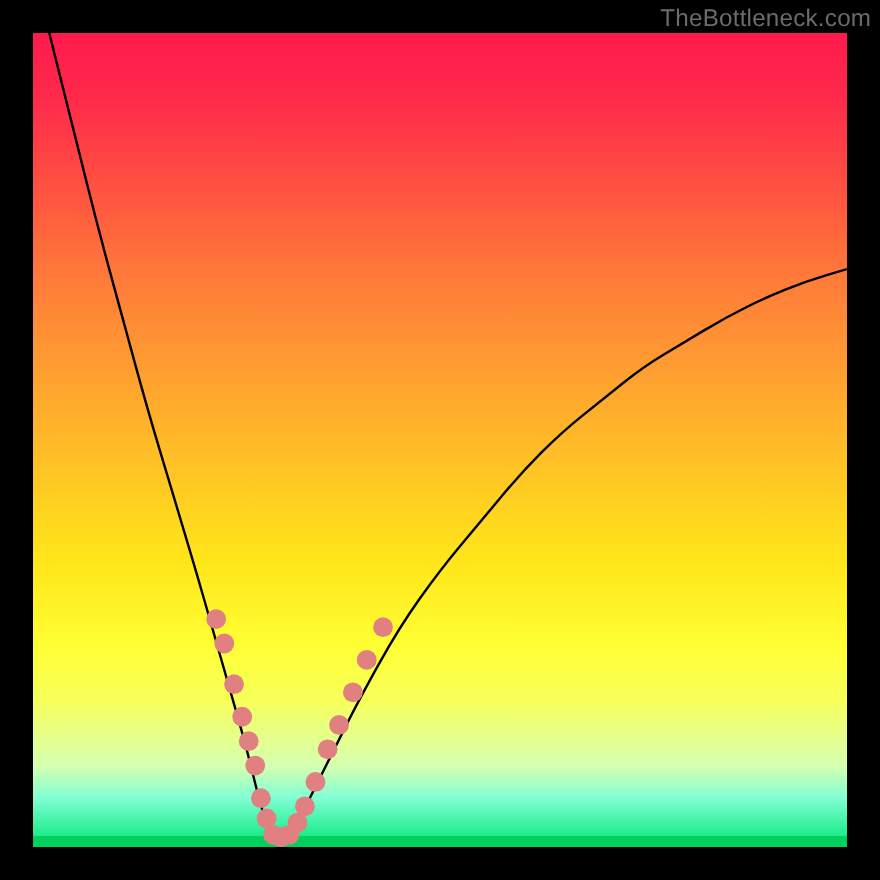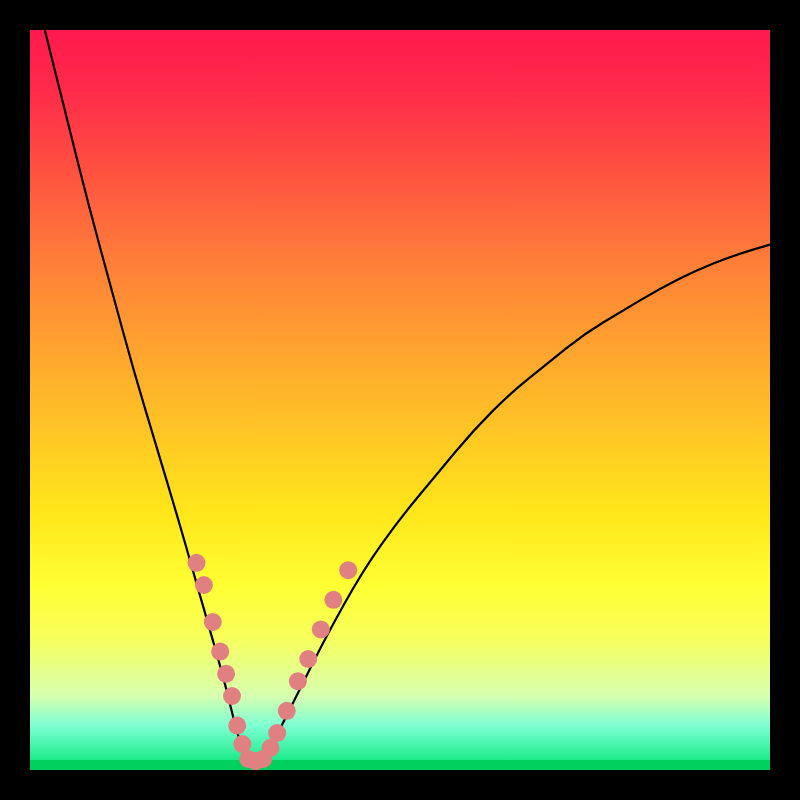--- a/index.html
+++ b/index.html
@@ -97,13 +97,14 @@
           <circle cx="247.16" cy="703.00" r="9" class="dot" fill="#e08080"></circle>
           <circle cx="256.78" cy="680.80" r="9" class="dot" fill="#e08080"></circle>
           <circle cx="267.88" cy="651.20" r="9" class="dot" fill="#e08080"></circle>
           <circle cx="278.24" cy="629.00" r="9" class="dot" fill="#e08080"></circle>
           <circle cx="290.82" cy="599.40" r="9" class="dot" fill="#e08080"></circle>
           <circle cx="303.40" cy="569.80" r="9" class="dot" fill="#e08080"></circle>
           <circle cx="318.20" cy="540.20" r="9" class="dot" fill="#e08080"></circle>
         </g>
     </svg>
   </div>
+  <div class="watermark">TheBottleneck.com</div>
 </div>
 
 </body></html>

